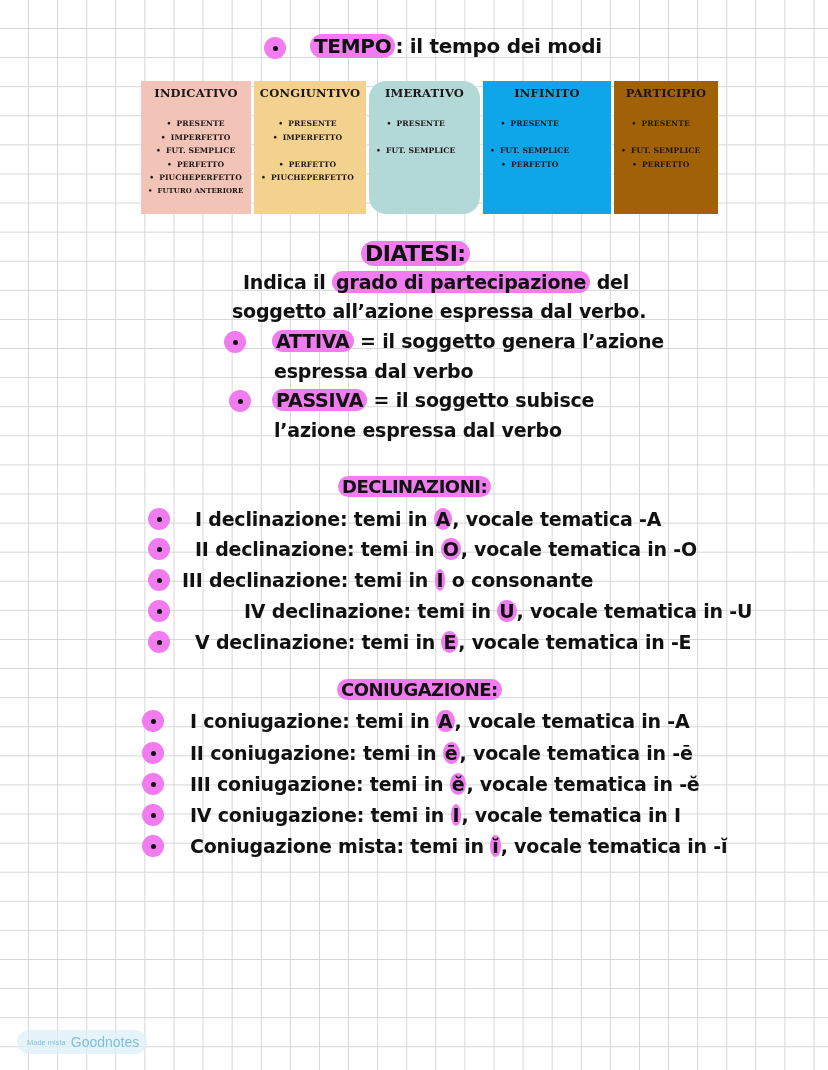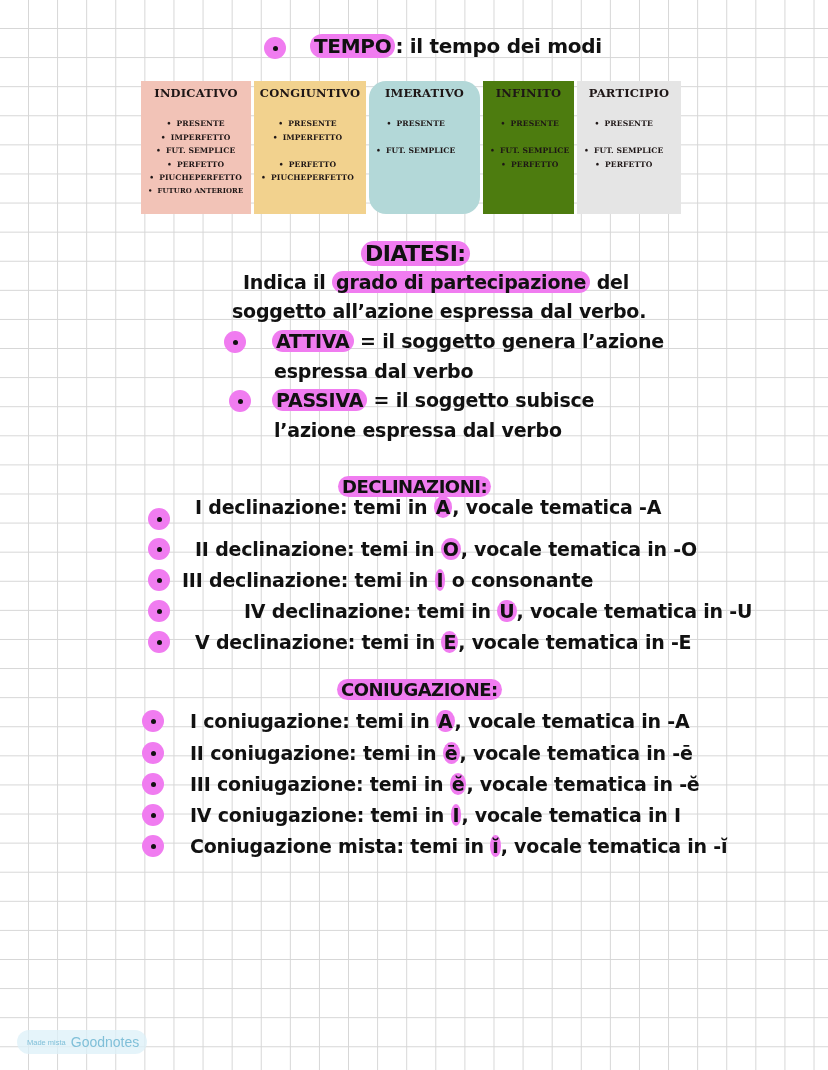--- a/index.html
+++ b/index.html
@@ -168,30 +168,30 @@
       </ul>
     </div>
     <div class="mood" style="background:#b3d8d8;width:111px;border-radius:17px;">
       <div class="mood-title">IMERATIVO</div>
       <ul>
         <li class="bullet">PRESENTE</li>
         <li class="gap">.</li>
         <li class="bullet">FUT. SEMPLICE</li>
       </ul>
     </div>
-    <div class="mood" style="background:#4d7c0f;width:91px;">
+    <div class="mood" style="background:#0ea5e9;width:128px;">
       <div class="mood-title">INFINITO</div>
       <ul>
         <li class="bullet">PRESENTE</li>
         <li class="gap">.</li>
         <li class="bullet">FUT. SEMPLICE</li>
         <li class="bullet">PERFETTO</li>
       </ul>
     </div>
-    <div class="mood" style="background:#e5e5e5;width:104px;">
+    <div class="mood" style="background:#a16207;width:104px;">
       <div class="mood-title">PARTICIPIO</div>
       <ul>
         <li class="bullet">PRESENTE</li>
         <li class="gap">.</li>
         <li class="bullet">FUT. SEMPLICE</li>
         <li class="bullet">PERFETTO</li>
       </ul>
     </div>
   </div>
 
@@ -213,21 +213,21 @@
   <div class="hw" style="left:274px;top:419px;">l’azione espressa dal verbo</div>
   <div class="hw" style="left:272px;top:389px;">
     <span class="hl">PASSIVA</span><span> = il soggetto subisce</span>
   </div>
 
   <div class="section-title" style="left:338px;top:476px;font-size:18px;text-align:center;">
     <span class="hl">DECLINAZIONI:</span>
   </div>
 
   <span class="dot" style="left:148px;top:508px;"></span>
-  <div class="hw" style="left:195px;top:496px;text-align:right;">
+  <div class="hw" style="left:195px;top:508px;text-align:right;">
     <span>I declinazione: temi in </span><span class="letter-hl">A</span><span>, vocale tematica -A</span>
   </div>
 
   <span class="dot" style="left:148px;top:538px;"></span>
   <div class="hw" style="left:195px;top:538px;">
     <span>II declinazione: temi in </span><span class="letter-hl">O</span><span>, vocale tematica in -O</span>
   </div>
 
   <span class="dot" style="left:148px;top:569px;"></span>
   <div class="hw" style="left:182px;top:569px;">

